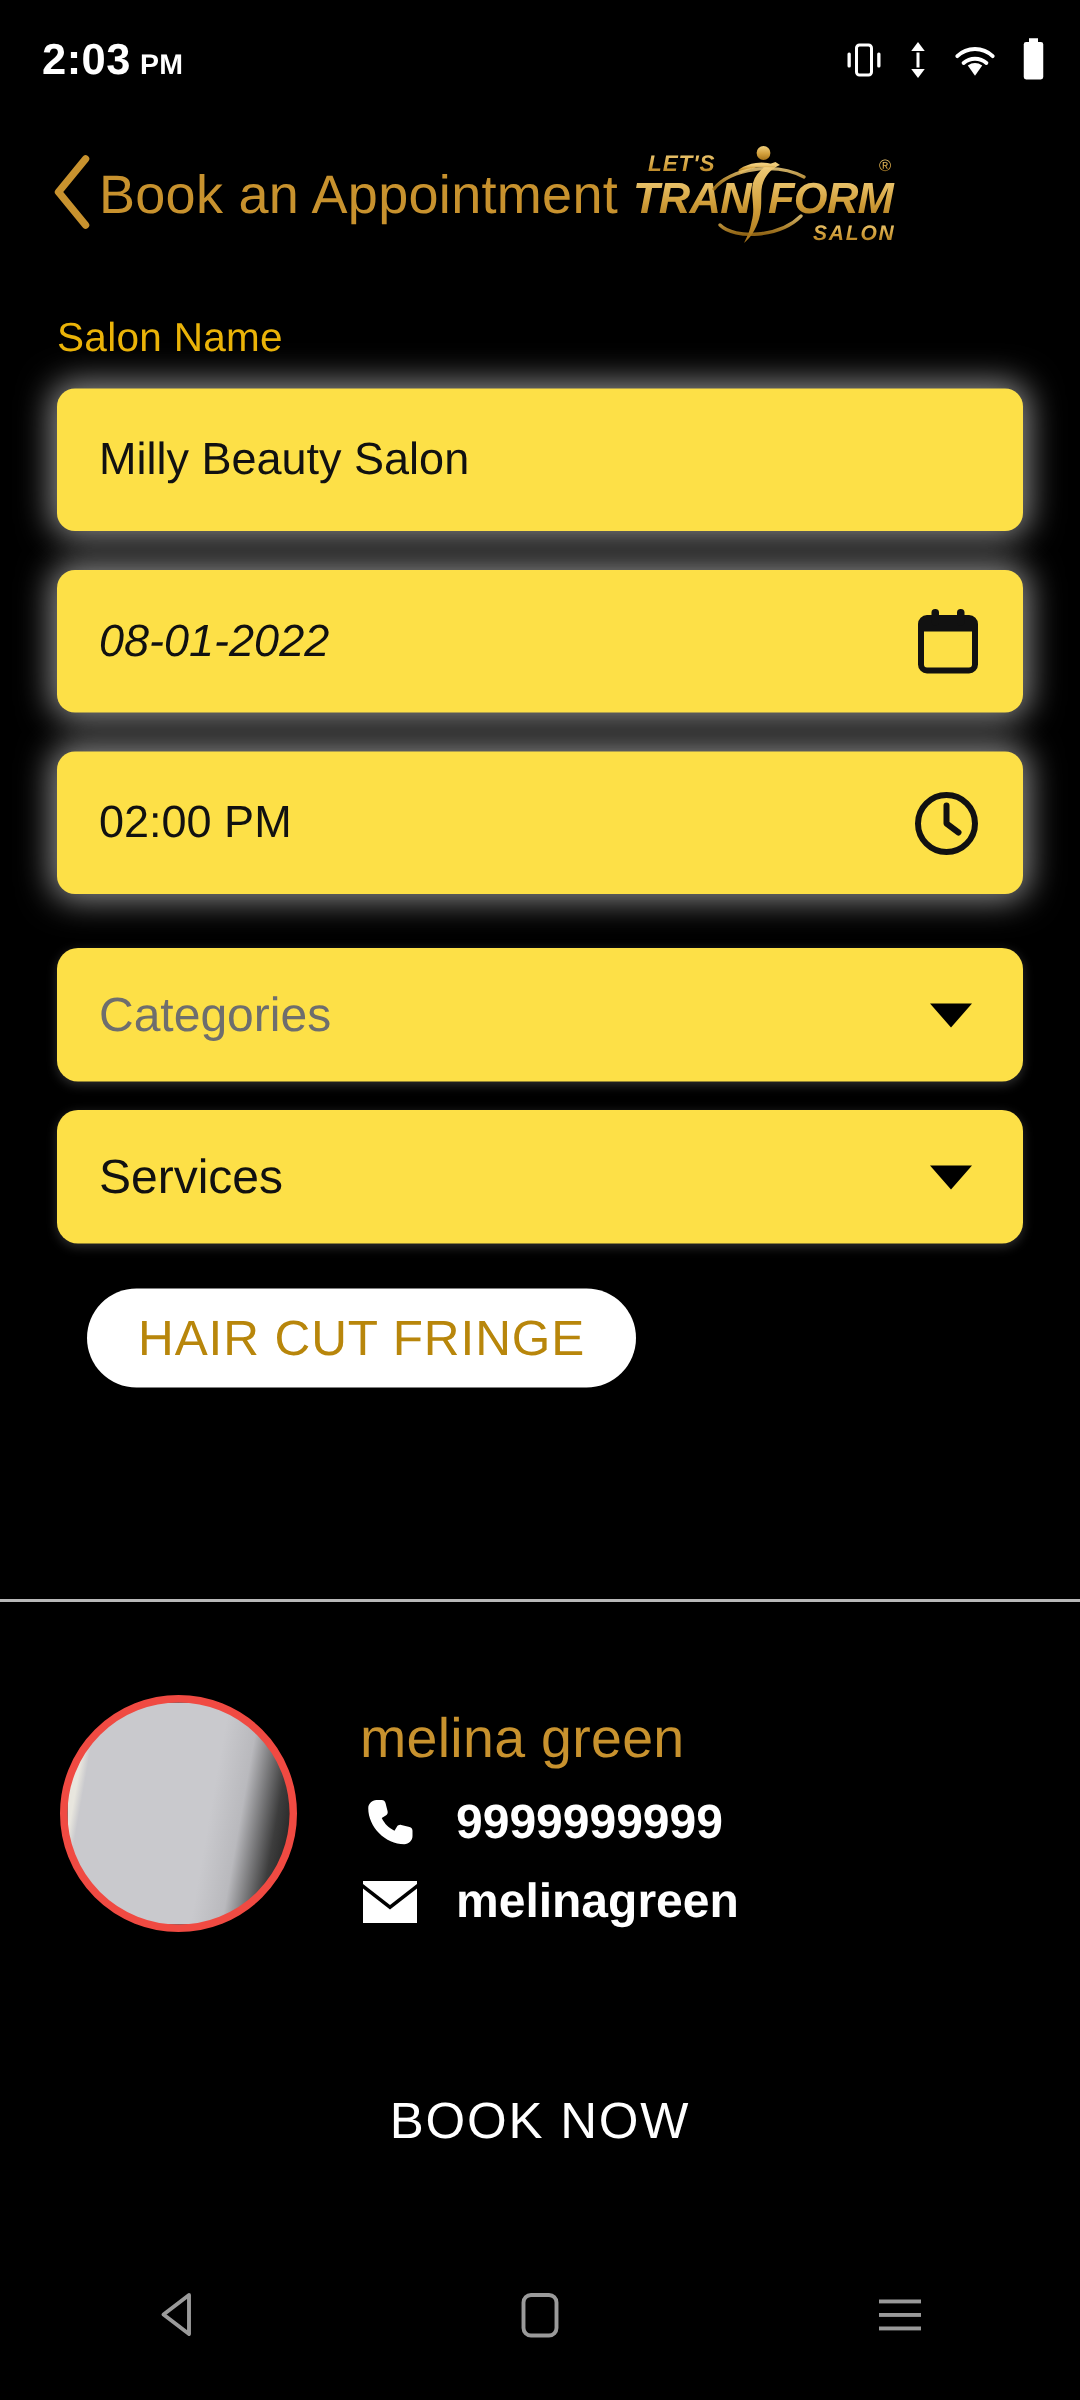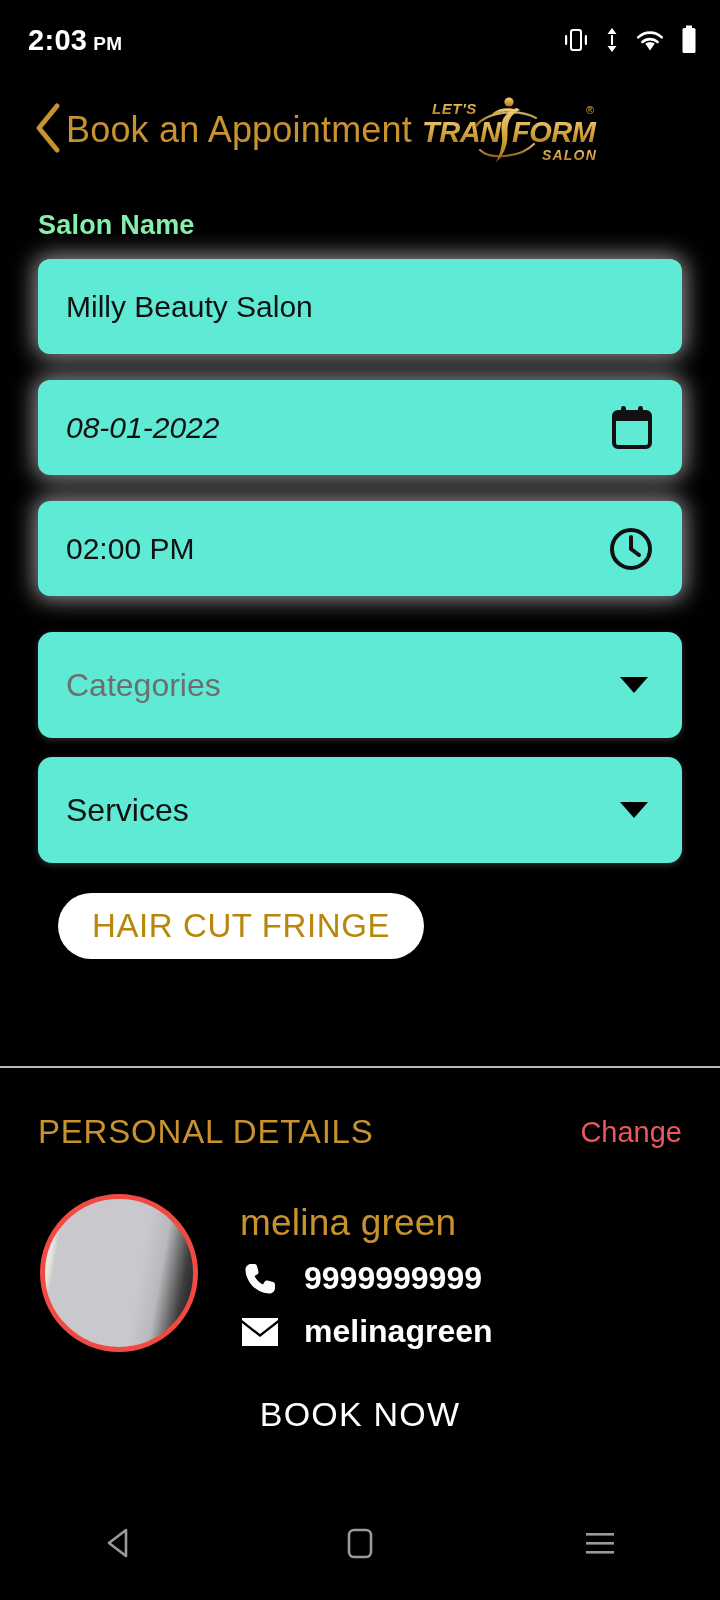--- a/index.html
+++ b/index.html
@@ -86,44 +86,44 @@
     flex-shrink: 0;
   }
 
   
   .form-area {
     position: absolute;
     top: 180px; left: 0;
     width: 720px;
   }
   .field-label {
-    color: #86efac;
+    color: #eab308;
     font-size: 27px;
-    font-weight: 700;
+    font-weight: 400;
     margin: 30px 0 16px 38px;
     letter-spacing: 0.2px;
   }
 
   .input-box {
     position: relative;
     margin: 18px 38px 0 38px;
     height: 95px;
-    background: #5eead4;
+    background: #fde047;
     border-radius: 12px;
     display: flex;
     align-items: center;
     padding: 0 28px;
   }
   .input-box.glow {
     box-shadow: 0 0 22px 4px rgba(255,255,255,0.55);
   }
   .input-box.plain {
     box-shadow: 0 2px 7px rgba(255,255,255,0.18);
   }
-  .input-box.tall { height: 106px; border-radius: 14px; }
+  .input-box.tall { height: 89px; border-radius: 14px; }
 
   .input-value {
     color: #111111;
     font-size: 30px;
     font-weight: 400;
   }
   .input-value.placeholder { color: #6E6E6E; }
   .input-value.big { font-size: 32px; }
 
   .field-icon {
@@ -406,24 +406,20 @@
     <div class="chip-row">
       <div class="chip">
         <span>HAIR CUT FRINGE</span>
       </div>
     </div>
   </div>
 
   <div class="divider"></div>
 
   <div class="personal">
-    <div class="personal-head">
-      <span class="personal-title">PERSONAL DETAILS</span>
-      <span class="change-link">Change</span>
-    </div>
 
     <div class="profile">
       <div class="avatar"></div>
 
       <div class="profile-info">
         <div class="profile-name">melina green</div>
 
         <div class="contact-row">
           <span class="contact-icon">
             <svg width="36" height="36" viewBox="0 0 36 36">

